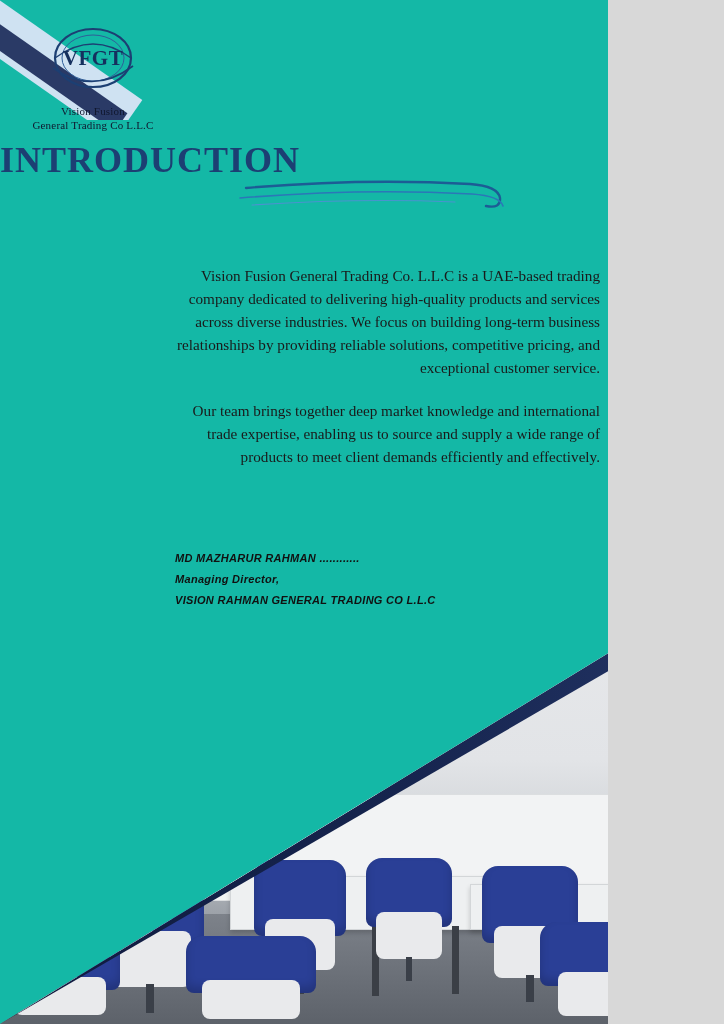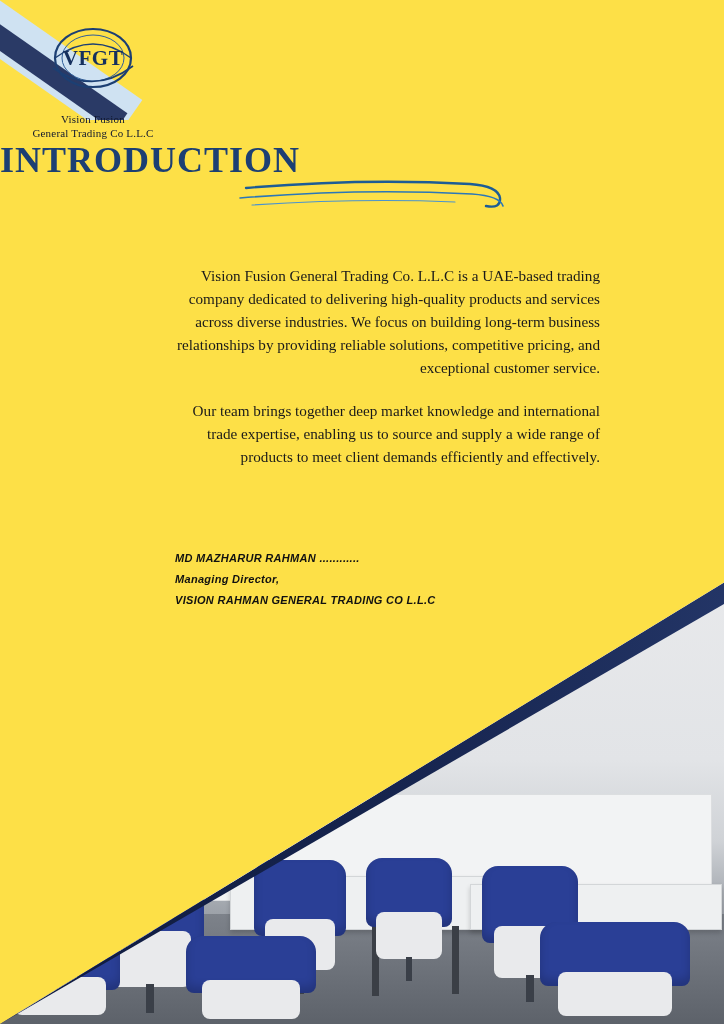--- a/index.html
+++ b/index.html
@@ -2,23 +2,23 @@
 <html><head>
 <meta charset="utf-8">
 <style>
   html, body {
     margin: 0;
     padding: 0;
     background: #d8d8d8;
   }
   #page {
     position: relative;
-    width: 724px;
+    width: 608px;
     height: 1024px;
-    background: #fde047;
+    background: #14b8a6;
     overflow: hidden;
     font-family: "Liberation Serif", serif;
   }
 
   
   .corner-accent {
     position: absolute;
     top: 0;
     left: 0;
     width: 170px;
@@ -57,21 +57,21 @@
     text-align: center;
   }
   .logo-mark {
     width: 96px;
     height: 74px;
     margin: 0 auto;
     position: relative;
   }
   .logo-mark svg { display: block; }
   .logo-name {
-    margin-top: 14px;
+    margin-top: 6px;
     font-family: "Liberation Serif", serif;
     font-size: 11px;
     line-height: 14px;
     color: #10172e;
     letter-spacing: .2px;
   }
 
   
   .title-wrap {
     position: absolute;

